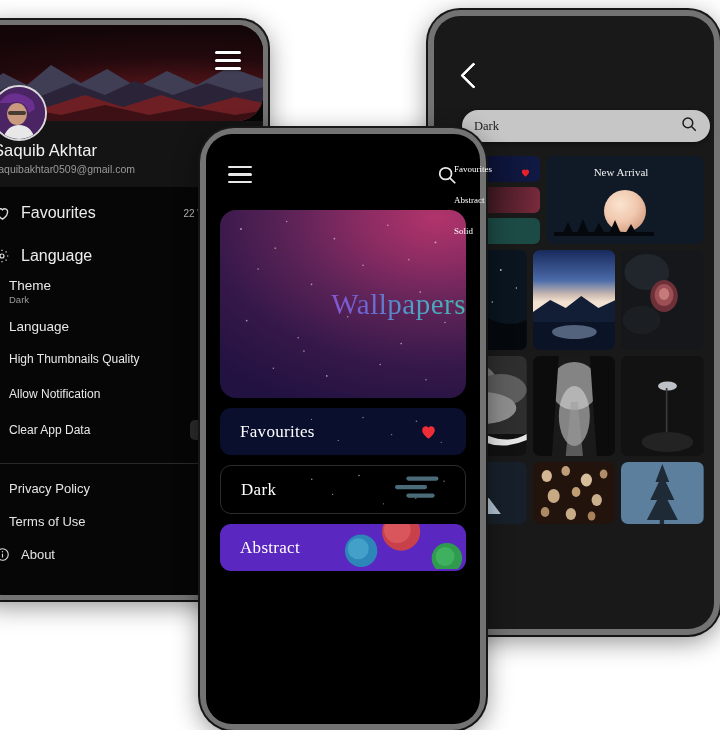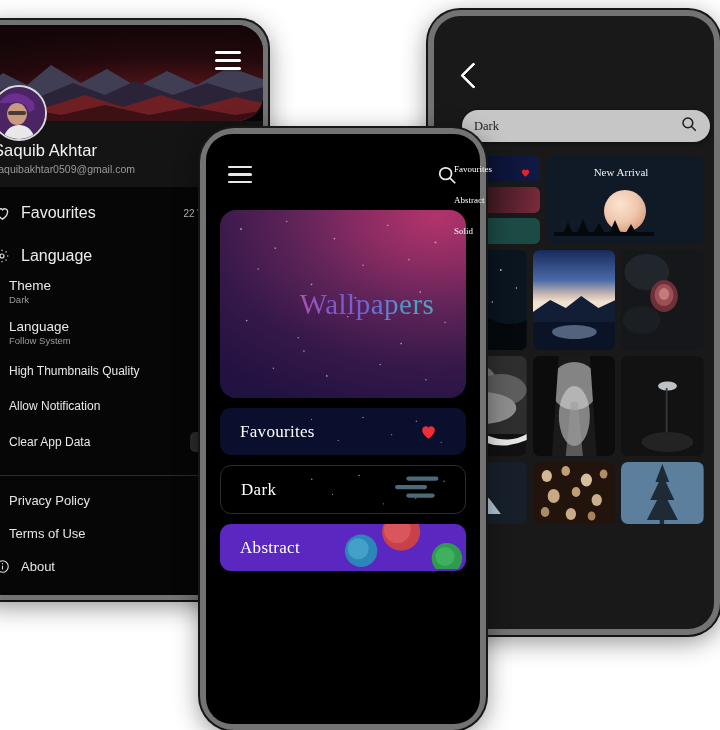--- a/index.html
+++ b/index.html
@@ -106,21 +106,21 @@
   .hamburger i { display:block; width:24px; height:2.6px; background:#e9e9e9; border-radius:2px; margin-bottom:5px; }
   .mag-ic { margin-left:auto; }
 
   .hero {
     margin:6px 14px 0; height:188px; border-radius:16px; position:relative; overflow:hidden;
     background:
       radial-gradient(130% 110% at 88% 4%, #b1346b 0%, #8c2c63 22%, #5c2357 46%, #36184a 72%, #211241 100%);
   }
   .hero-title {
     position:absolute; left:0; right:0; top:50%; transform:translateY(-50%);
-    text-align:center; font-family:"Liberation Serif", serif; font-size:29px; letter-spacing:.5px;
+    text-align:right; font-family:"Liberation Serif", serif; font-size:29px; letter-spacing:.5px;
     background:linear-gradient(90deg,#e1566f 0%, #d1518b 20%, #8a55c8 42%, #6f63d8 58%, #4e9fc9 78%, #44b7ae 100%);
     -webkit-background-clip:text; background-clip:text; color:transparent;padding-left:48px;
   }
   .stars { position:absolute; inset:0; }
 
   .cards { padding:10px 14px 0; }
   .cat-card {
     height:47px; border-radius:11px; margin-bottom:10px; position:relative; overflow:hidden;
     display:flex; align-items:center;
   }
@@ -193,21 +193,20 @@
           <span class="lbl">Language</span>
         </div>
 
         <div class="sub-item">
           <div class="sub-title">Theme</div>
           <div class="sub-value">Dark</div>
         </div>
 
         <div class="sub-item">
           <div class="sub-title">Language</div>
-          <div class="sub-value">Follow System</div>
         </div>
 
         <div class="sw-row">
           <span class="t">High Thumbnails Quality</span>
           <span class="toggle on"></span>
         </div>
 
         <div class="sw-row">
           <span class="t">Allow Notification</span>
           <span class="toggle off"></span>

